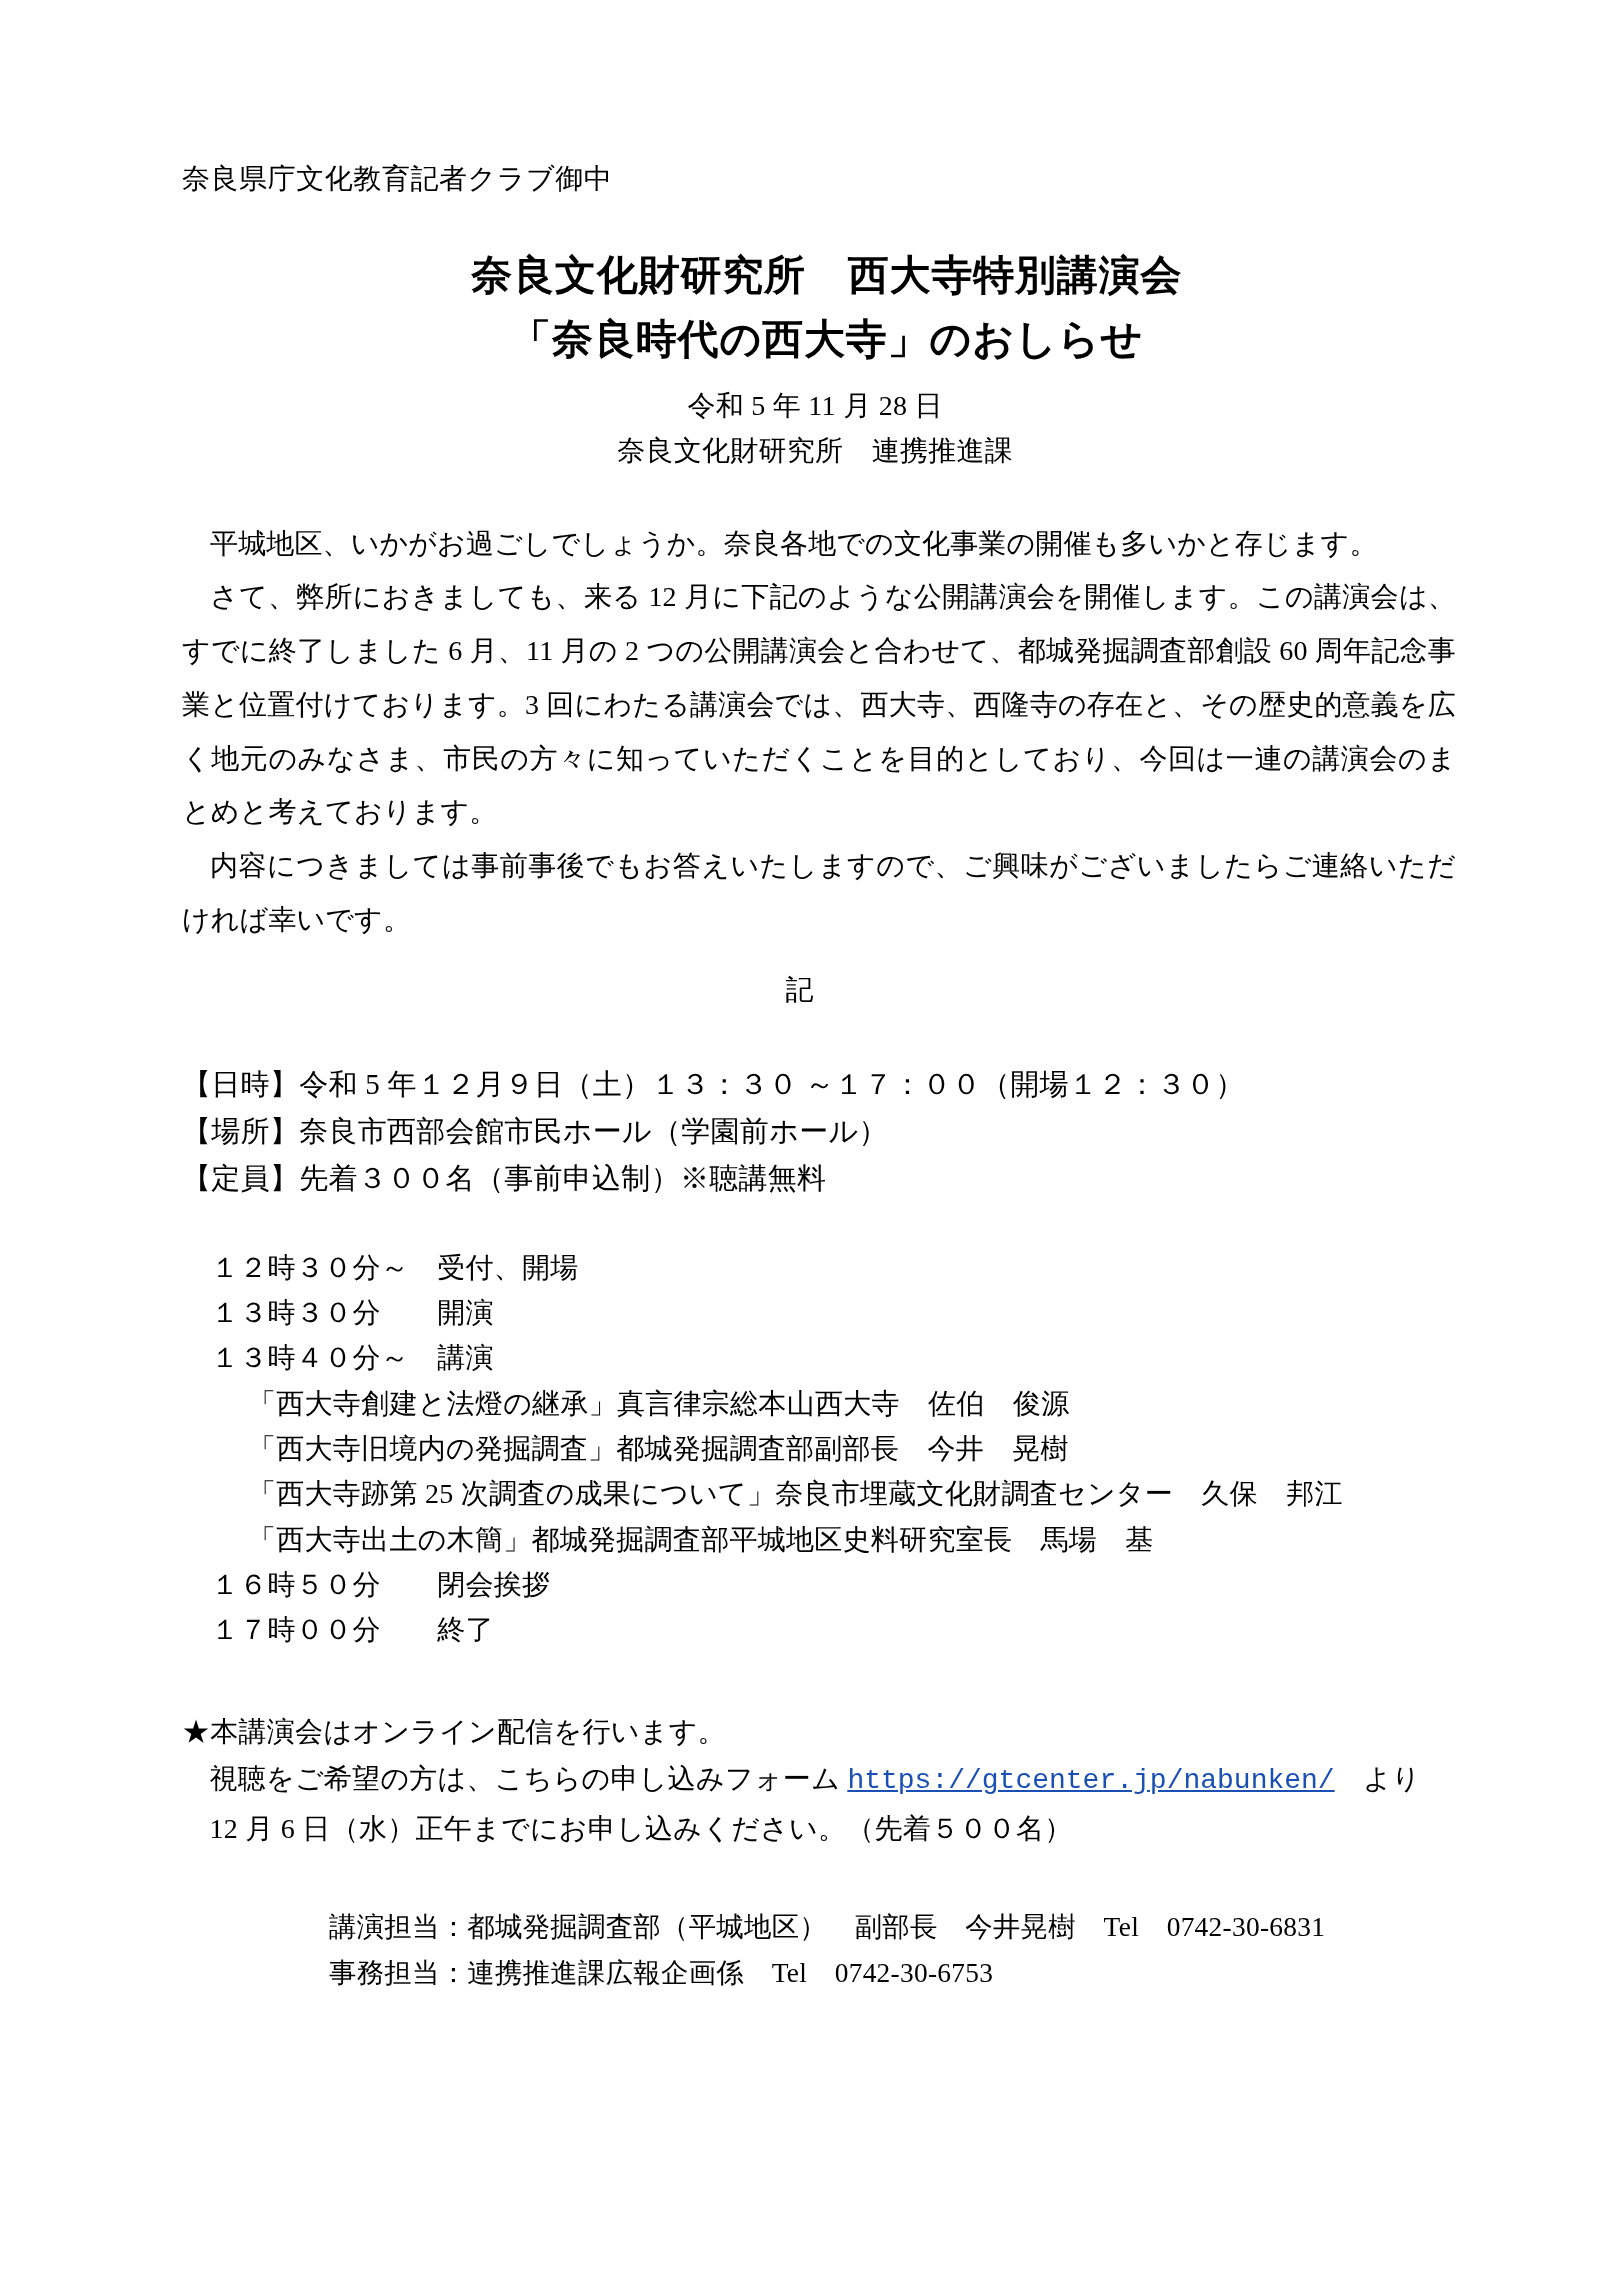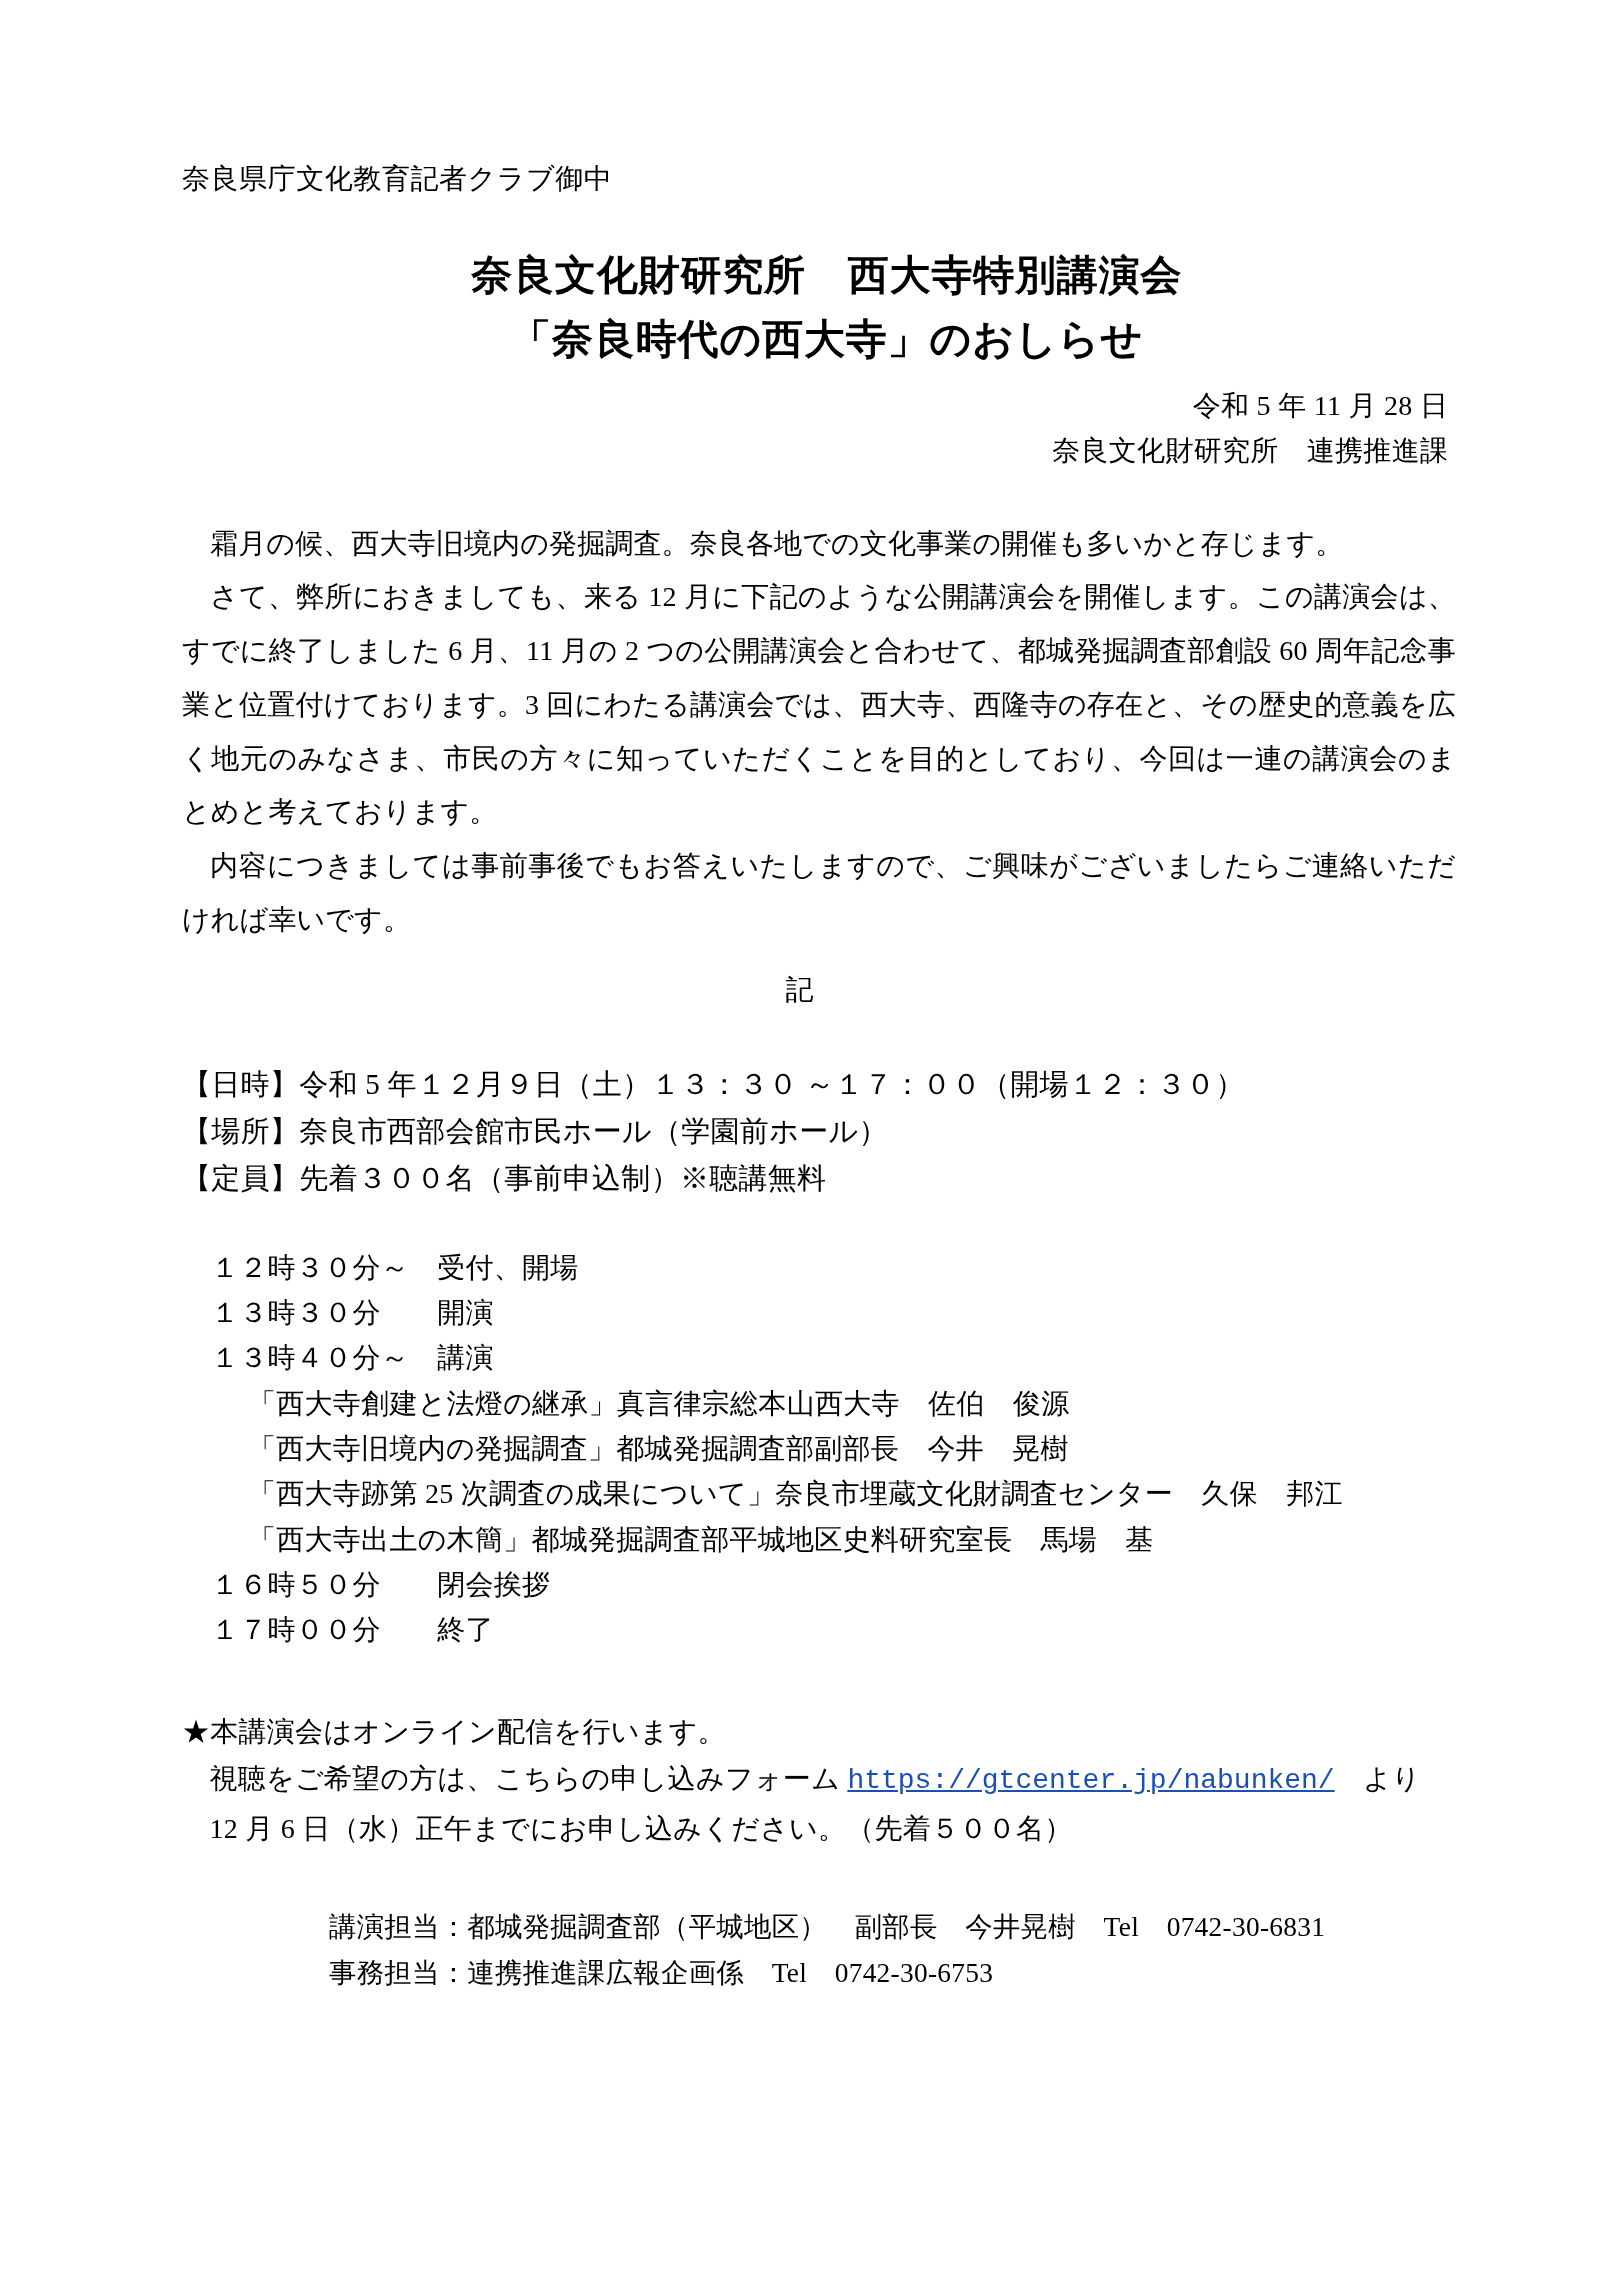--- a/index.html
+++ b/index.html
@@ -49,21 +49,21 @@
     line-height: 1.55;
     letter-spacing: 0.02em;
     white-space: pre;
     margin: 0;
   }
   .title-line-1 { padding-left: 15.7px; }
   .title-line-2 { padding-left: 15.7px; }
 
   
   .meta-block {
-    text-align: right;
+    text-align: center;
     margin: 11.8px 0 0 0;
     padding-right: 7.8px;
   }
   .meta-line {
     font-size: 28px;
     line-height: 1.62;
     letter-spacing: 0.01em;
     white-space: pre;
     margin: 0;
   }
@@ -162,21 +162,21 @@
       <p class="title-line title-line-1">奈良文化財研究所　西大寺特別講演会</p>
       <p class="title-line title-line-2">「奈良時代の西大寺」のおしらせ</p>
     </div>
 
     <div class="meta-block">
       <p class="meta-line">令和 5 年 11 月 28 日</p>
       <p class="meta-line">奈良文化財研究所　連携推進課</p>
     </div>
 
     <div class="body-block">
-      <p class="para">霜月の候、西大寺旧境内の発掘調査。奈良各地での文化事業の開催も多いかと存じます。</p>
+      <p class="para">平城地区、いかがお過ごしでしょうか。奈良各地での文化事業の開催も多いかと存じます。</p>
       <p class="para">さて、弊所におきましても、来る 12 月に下記のような公開講演会を開催します。この講演会は、すでに終了しました 6 月、11 月の 2 つの公開講演会と合わせて、都城発掘調査部創設 60 周年記念事業と位置付けております。3 回にわたる講演会では、西大寺、西隆寺の存在と、その歴史的意義を広く地元のみなさま、市民の方々に知っていただくことを目的としており、今回は一連の講演会のまとめと考えております。</p>
       <p class="para">内容につきましては事前事後でもお答えいたしますので、ご興味がございましたらご連絡いただければ幸いです。</p>
     </div>
 
     <p class="ki">記</p>
 
     <div class="info-block">
       <p class="info-line">【日時】令和 5 年１２月９日（土）１３：３０ ～１７：００（開場１２：３０）</p>
       <p class="info-line">【場所】奈良市西部会館市民ホール（学園前ホール）</p>
       <p class="info-line">【定員】先着３００名（事前申込制）※聴講無料</p>

